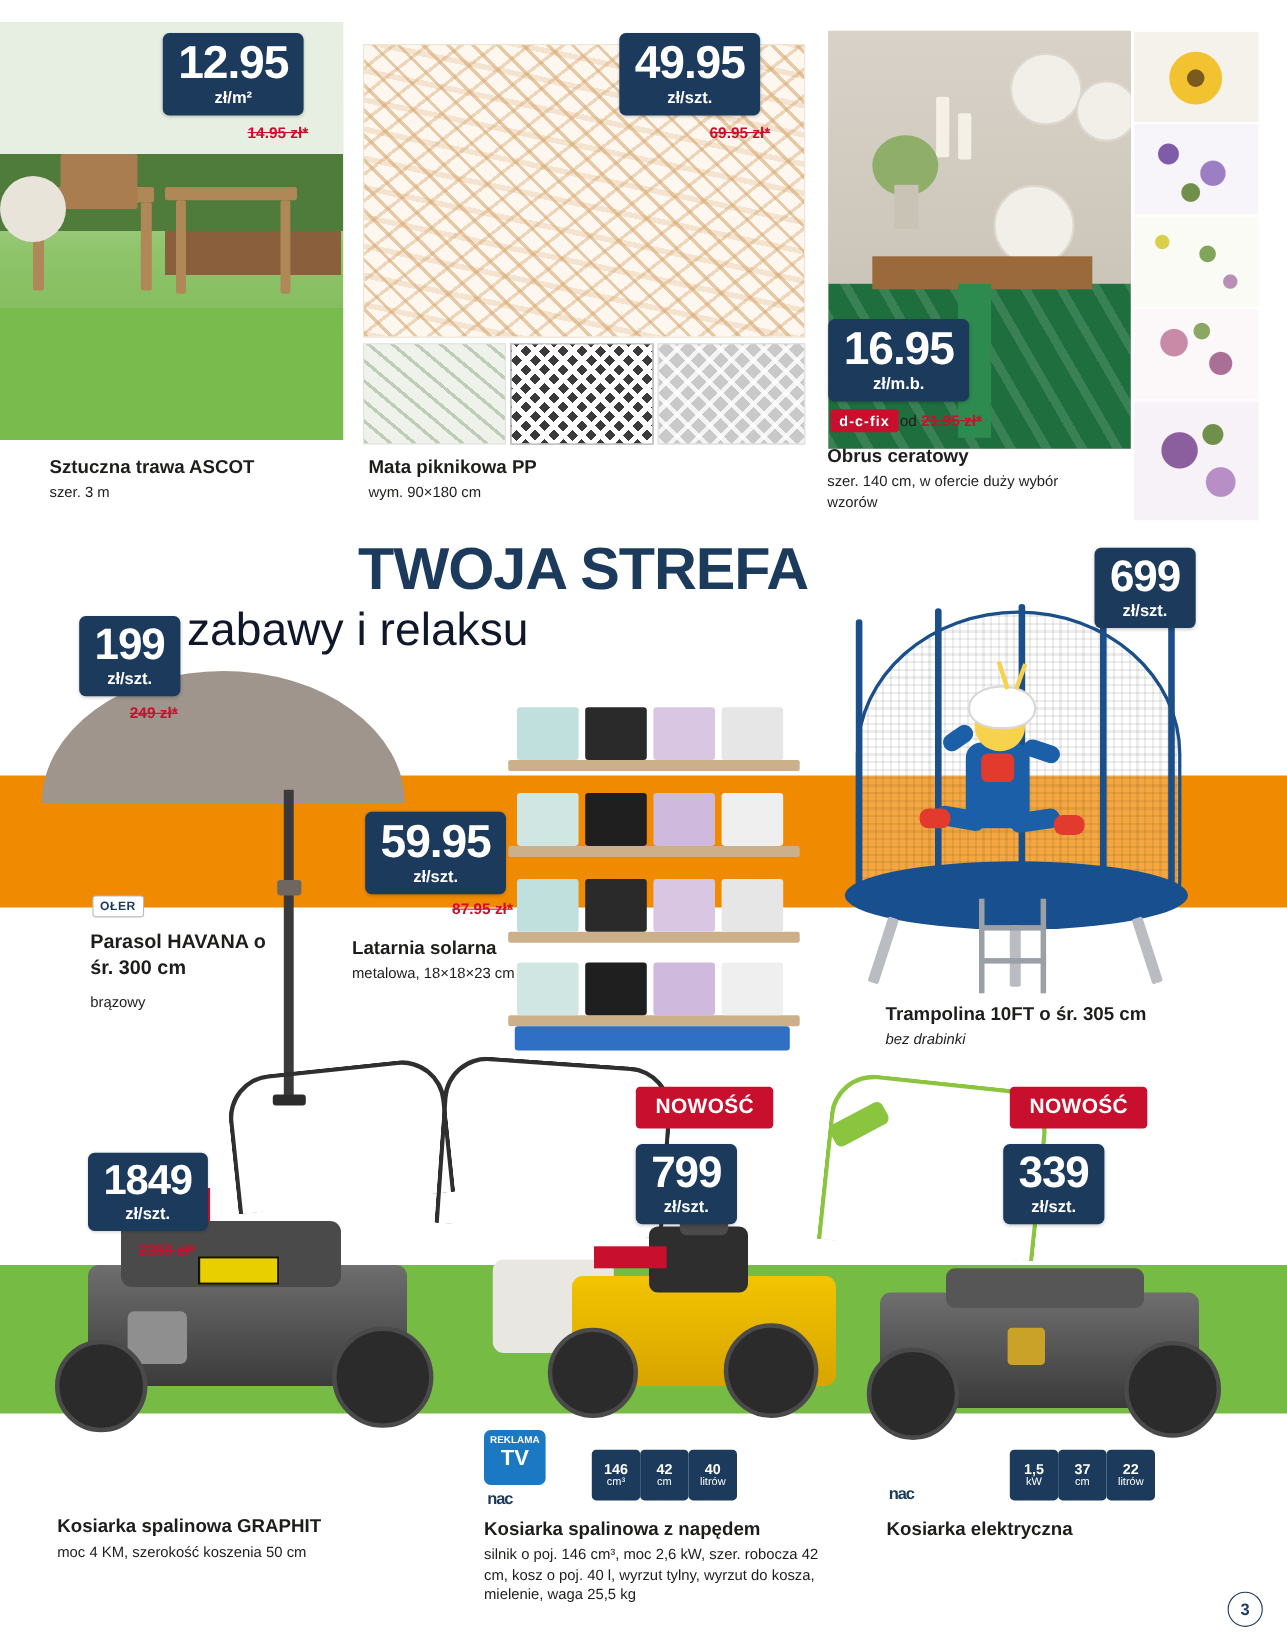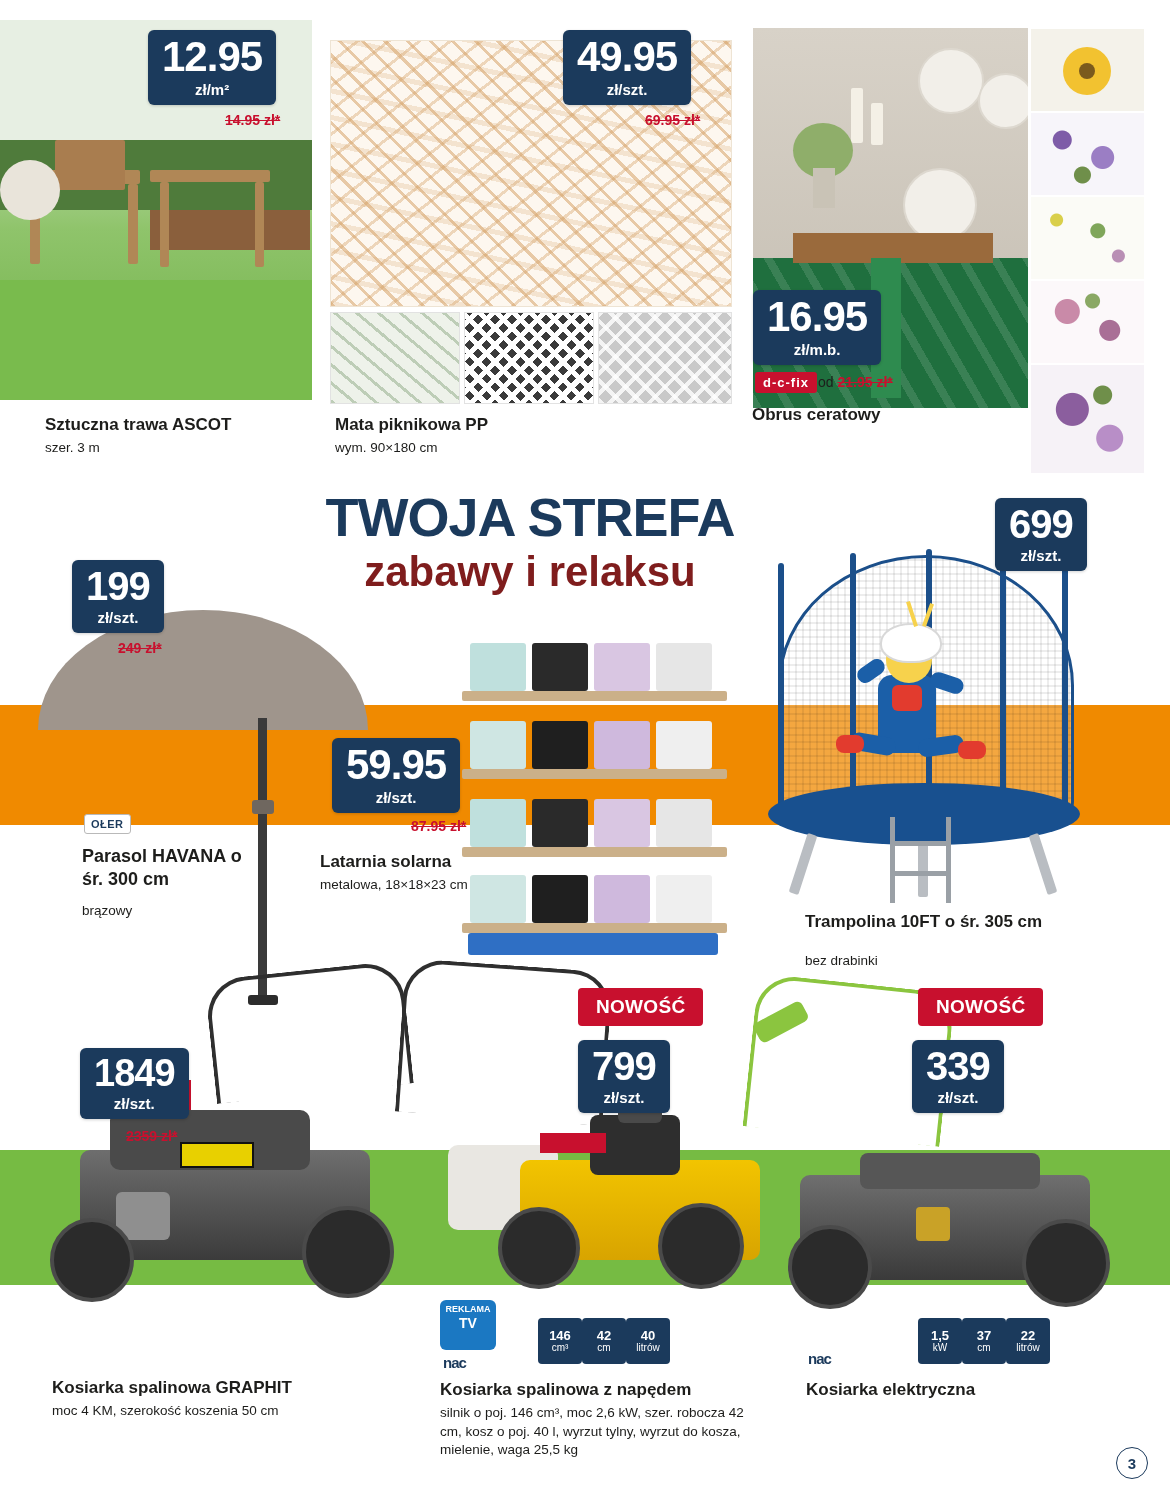--- a/index.html
+++ b/index.html
@@ -73,21 +73,21 @@
   
   .pstrip{position:absolute;right:0;top:0;width:115px;}
   .pcell{width:115px;height:84px;border:1px solid #ffffff;box-sizing:border-box;position:relative;overflow:hidden;background:#fff;}
 
   
   .headline1{
     font-size:54px;font-weight:800;letter-spacing:-1px;color:#1b3a5c;
     text-align:center;line-height:1;
   }
   .headline2{
-    font-size:42px;font-weight:700;color:#7f1d1d;text-align:center;line-height:1.05;
+    font-size:42px;font-weight:400;color:#0f172a;text-align:left;line-height:1.05;
   }
 
   
   .orangeband{position:absolute;left:0;top:705px;width:100%;height:120px;background:#f08a00;}
   .greenband{position:absolute;left:0;top:1150px;width:100%;height:135px;background:#76bb43;}
 
   
   .canopy{
     position:absolute;width:330px;height:120px;
     background:#9f958c;
@@ -137,21 +137,21 @@
     align-items:center;justify-content:center;line-height:1.05;
     font-size:13px;font-weight:700;
   }
   .chip .u{font-size:10px;font-weight:400;}
 
   .tvbadge{
     position:absolute;width:56px;height:50px;background:#1b78c2;border-radius:6px;
     color:#fff;text-align:center;font-weight:700;line-height:1;padding-top:5px;box-sizing:border-box;
   }
   .tvbadge .r{font-size:9px;display:block;}
-  .tvbadge .t{font-size:14px;display:block;margin-top:2px;}
+  .tvbadge .t{font-size:20px;display:block;margin-top:2px;}
   .nacmark{position:absolute;font-size:15px;font-weight:700;color:#1b3a5c;letter-spacing:-1px;}
 
   .dcfix{
     position:absolute;background:#c8102e;color:#fff;font-weight:700;font-size:13px;
     padding:3px 8px;border-radius:3px;letter-spacing:1px;
   }
 
   .pagenum{
     position:absolute;right:22px;bottom:18px;width:30px;height:30px;border-radius:50%;
     border:1px solid #1b3a5c;color:#1b3a5c;font-size:15px;font-weight:600;
@@ -262,20 +262,21 @@
 <div class="badge" style="left:753px;top:290px;">
   <span class="p">16.95</span>
   <span class="u">zł/m.b.</span>
 </div>
 <div class="dcfix" style="left:755px;top:372px;">d-c-fix</div>
 <div class="oldprice" style="left:818px;top:374px;">
   <span class="od">od</span> <s>21.95 zł*</s>
 </div>
 <div class="abs" style="left:752px;top:405px;width:250px;">
   <div class="cap-title">Obrus ceratowy</div>
+  <div class="cap-sub" style="margin-top:4px;">szer. 140 cm, w ofercie duży wybór wzorów</div>
 </div>
 
 <div class="abs" style="left:170px;top:490px;width:720px;">
   <div class="headline1">TWOJA STREFA</div>
   <div class="headline2" style="margin-top:6px;">zabawy i relaksu</div>
 </div>
 
 <div class="orangeband"></div>
 
 <div class="abs" style="left:30px;top:600px;width:345px;height:400px;">
@@ -365,21 +366,21 @@
   <div class="abs" style="left:142px;top:140px;width:30px;height:26px;background:#e23b2e;border-radius:6px;"></div>
   <div class="abs" style="left:160px;top:56px;width:4px;height:26px;background:#f7d24c;transform:rotate(-18deg);"></div>
   <div class="abs" style="left:176px;top:58px;width:4px;height:24px;background:#f7d24c;transform:rotate(20deg);"></div>
 </div>
 <div class="badge" style="left:995px;top:498px;">
   <span class="p" style="font-size:40px;">699</span>
   <span class="u">zł/szt.</span>
 </div>
 <div class="abs" style="left:805px;top:912px;width:300px;">
   <div class="cap-title">Trampolina 10FT o śr. 305 cm</div>
-  <div class="cap-sub" style="margin-top:20px;">bez drabinki</div>
+  <div class="cap-sub" style="margin-top:4px;font-style:italic;">bez drabinki</div>
 </div>
 
 <div class="greenband"></div>
 
 <div class="abs" style="left:30px;top:960px;width:400px;height:360px;">
   <div class="handlebar" style="left:180px;top:10px;width:190px;height:120px;transform:rotate(-6deg);"></div>
   <div class="abs" style="left:95px;top:120px;width:60px;height:40px;border:3px solid #c8102e;"></div>
   <div class="mower-body" style="left:50px;top:190px;width:290px;height:110px;background:linear-gradient(#6e6e6e,#3b3b3b);"></div>
   <div class="mower-body" style="left:80px;top:150px;width:200px;height:60px;background:#4a4a4a;"></div>
   <div class="abs" style="left:150px;top:182px;width:70px;height:22px;background:#e8d000;border:2px solid #111;"></div>

